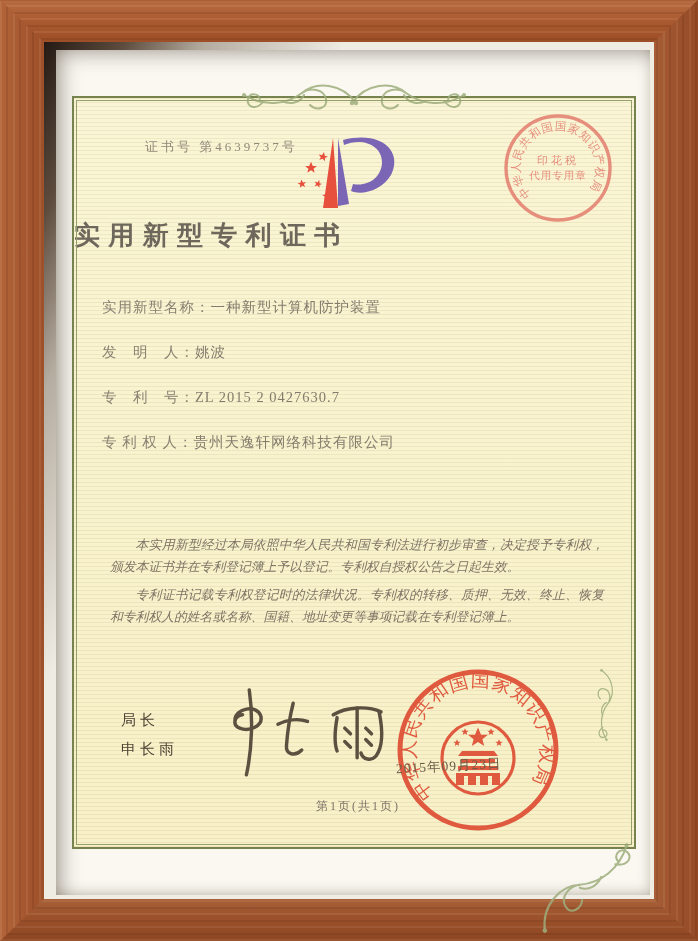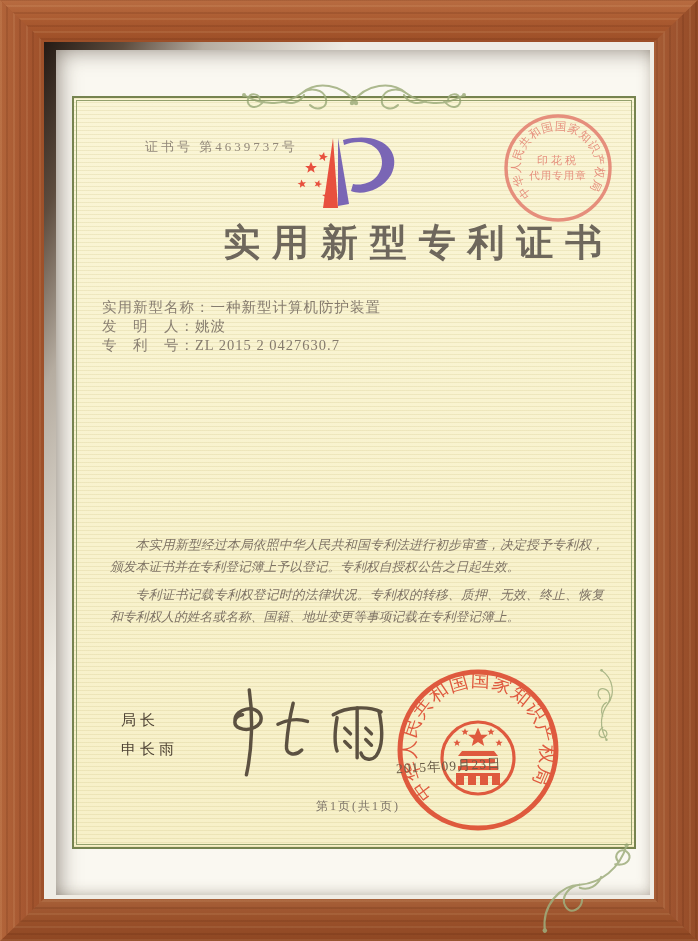--- a/index.html
+++ b/index.html
@@ -38,24 +38,24 @@
 
   
   .orn{position:absolute;opacity:.85;}
   .orn-top{left:50%;top:-21px;transform:translateX(-50%);}
   .orn-br{right:-14px;bottom:-16px;transform:rotate(-42deg) scale(1.05);transform-origin:100% 100%;}
   .orn-right{right:-30px;bottom:120px;transform:rotate(90deg) scale(.62);}
 
   
   .cert-no{position:absolute;left:26px;top:40px;font-size:13px;letter-spacing:3px;color:#93897b;margin-left:45px;}
   .logo{position:absolute;left:216px;top:30px;}
-  .title{position:absolute;left:0;right:20px;top:120px;text-align:right;font-size:37px;
+  .title{position:absolute;left:0;right:20px;top:120px;text-align:left;font-size:26px;
       font-weight:600;letter-spacing:.32em;color:#6e675c;}
   .fields{position:absolute;left:28px;top:200px;right:36px;}
-  .field{font-size:14.5px;color:#8b8173;letter-spacing:1px;white-space:nowrap;}
+  .field{font-size:14.5px;color:#8b8173;margin-bottom:26px;letter-spacing:1px;white-space:nowrap;}
   .field .val{color:#857b6d;}
   .paras{position:absolute;left:30px;top:430px;width:506px;font-size:12.8px;line-height:1.72;
       color:#7e7365;font-style:italic;text-align:justify;}
   .paras p{margin:6px;text-indent:2em;}
   .signer{position:absolute;left:40px;top:608px;color:#4e4234;font-size:15px;letter-spacing:4px;line-height:1.9;margin-left:7px;}
   .signature{position:absolute;left:118px;top:582px;}
   .seal-date{position:absolute;left:322px;top:658px;width:160px;font-size:13.5px;letter-spacing:1px;
       color:#6a5d48;transform:rotate(-3deg);z-index:4;}
   .footer{position:absolute;left:8px;right:0;top:700px;text-align:center;font-size:12px;
       letter-spacing:2px;color:#7d7468;}
@@ -136,20 +136,23 @@
 
       <div class="fields">
         <div class="field">
           <span class="lab">实用新型名称：</span><span class="val">一种新型计算机防护装置</span>
         </div>
         <div class="field">
           <span class="lab">发　明　人：</span><span class="val">姚波</span>
         </div>
         <div class="field">
           <span class="lab">专　利　号：</span><span class="val">ZL 2015 2 0427630.7</span>
+        </div>
+        <div class="field">
+          <span class="lab">专 利 权 人：</span><span class="val">贵州天逸轩网络科技有限公司</span>
         </div>
       </div>
 
       <div class="paras">
         <p>本实用新型经过本局依照中华人民共和国专利法进行初步审查，决定授予专利权，颁发本证书并在专利登记簿上予以登记。专利权自授权公告之日起生效。</p>
         <p>专利证书记载专利权登记时的法律状况。专利权的转移、质押、无效、终止、恢复和专利权人的姓名或名称、国籍、地址变更等事项记载在专利登记簿上。</p>
       </div>
 
       <div class="signer">
         <div>局长</div>

